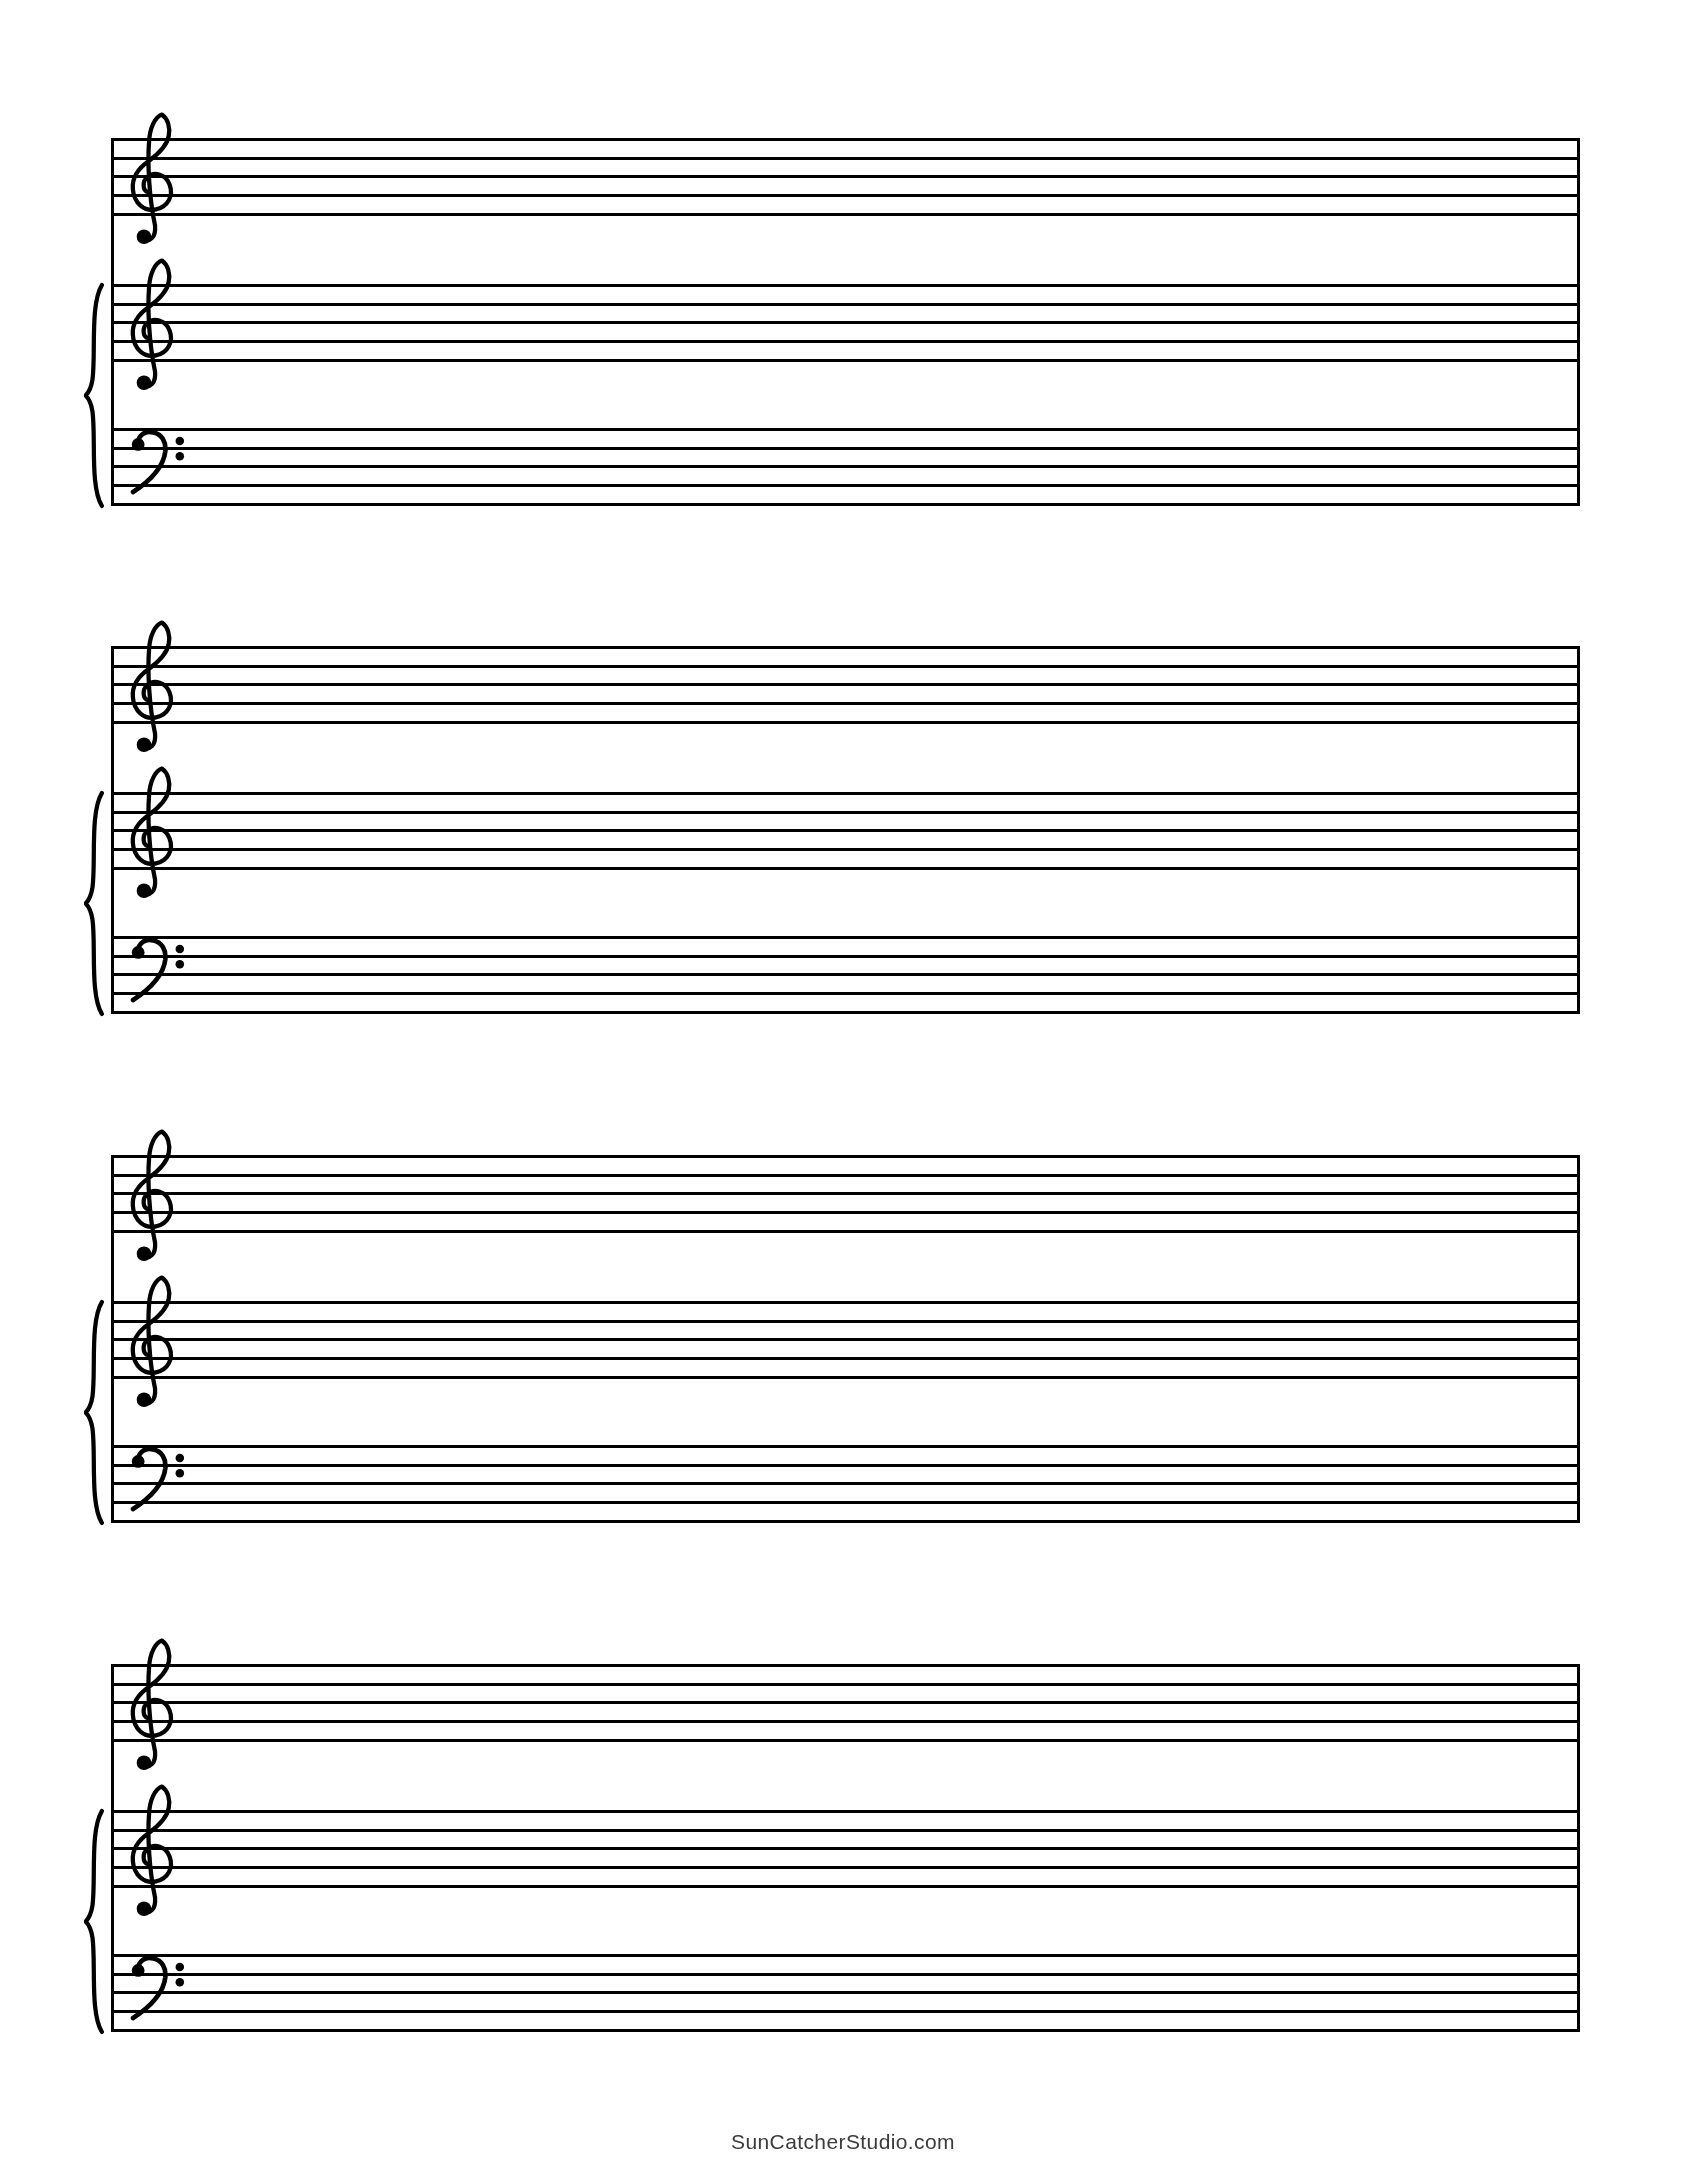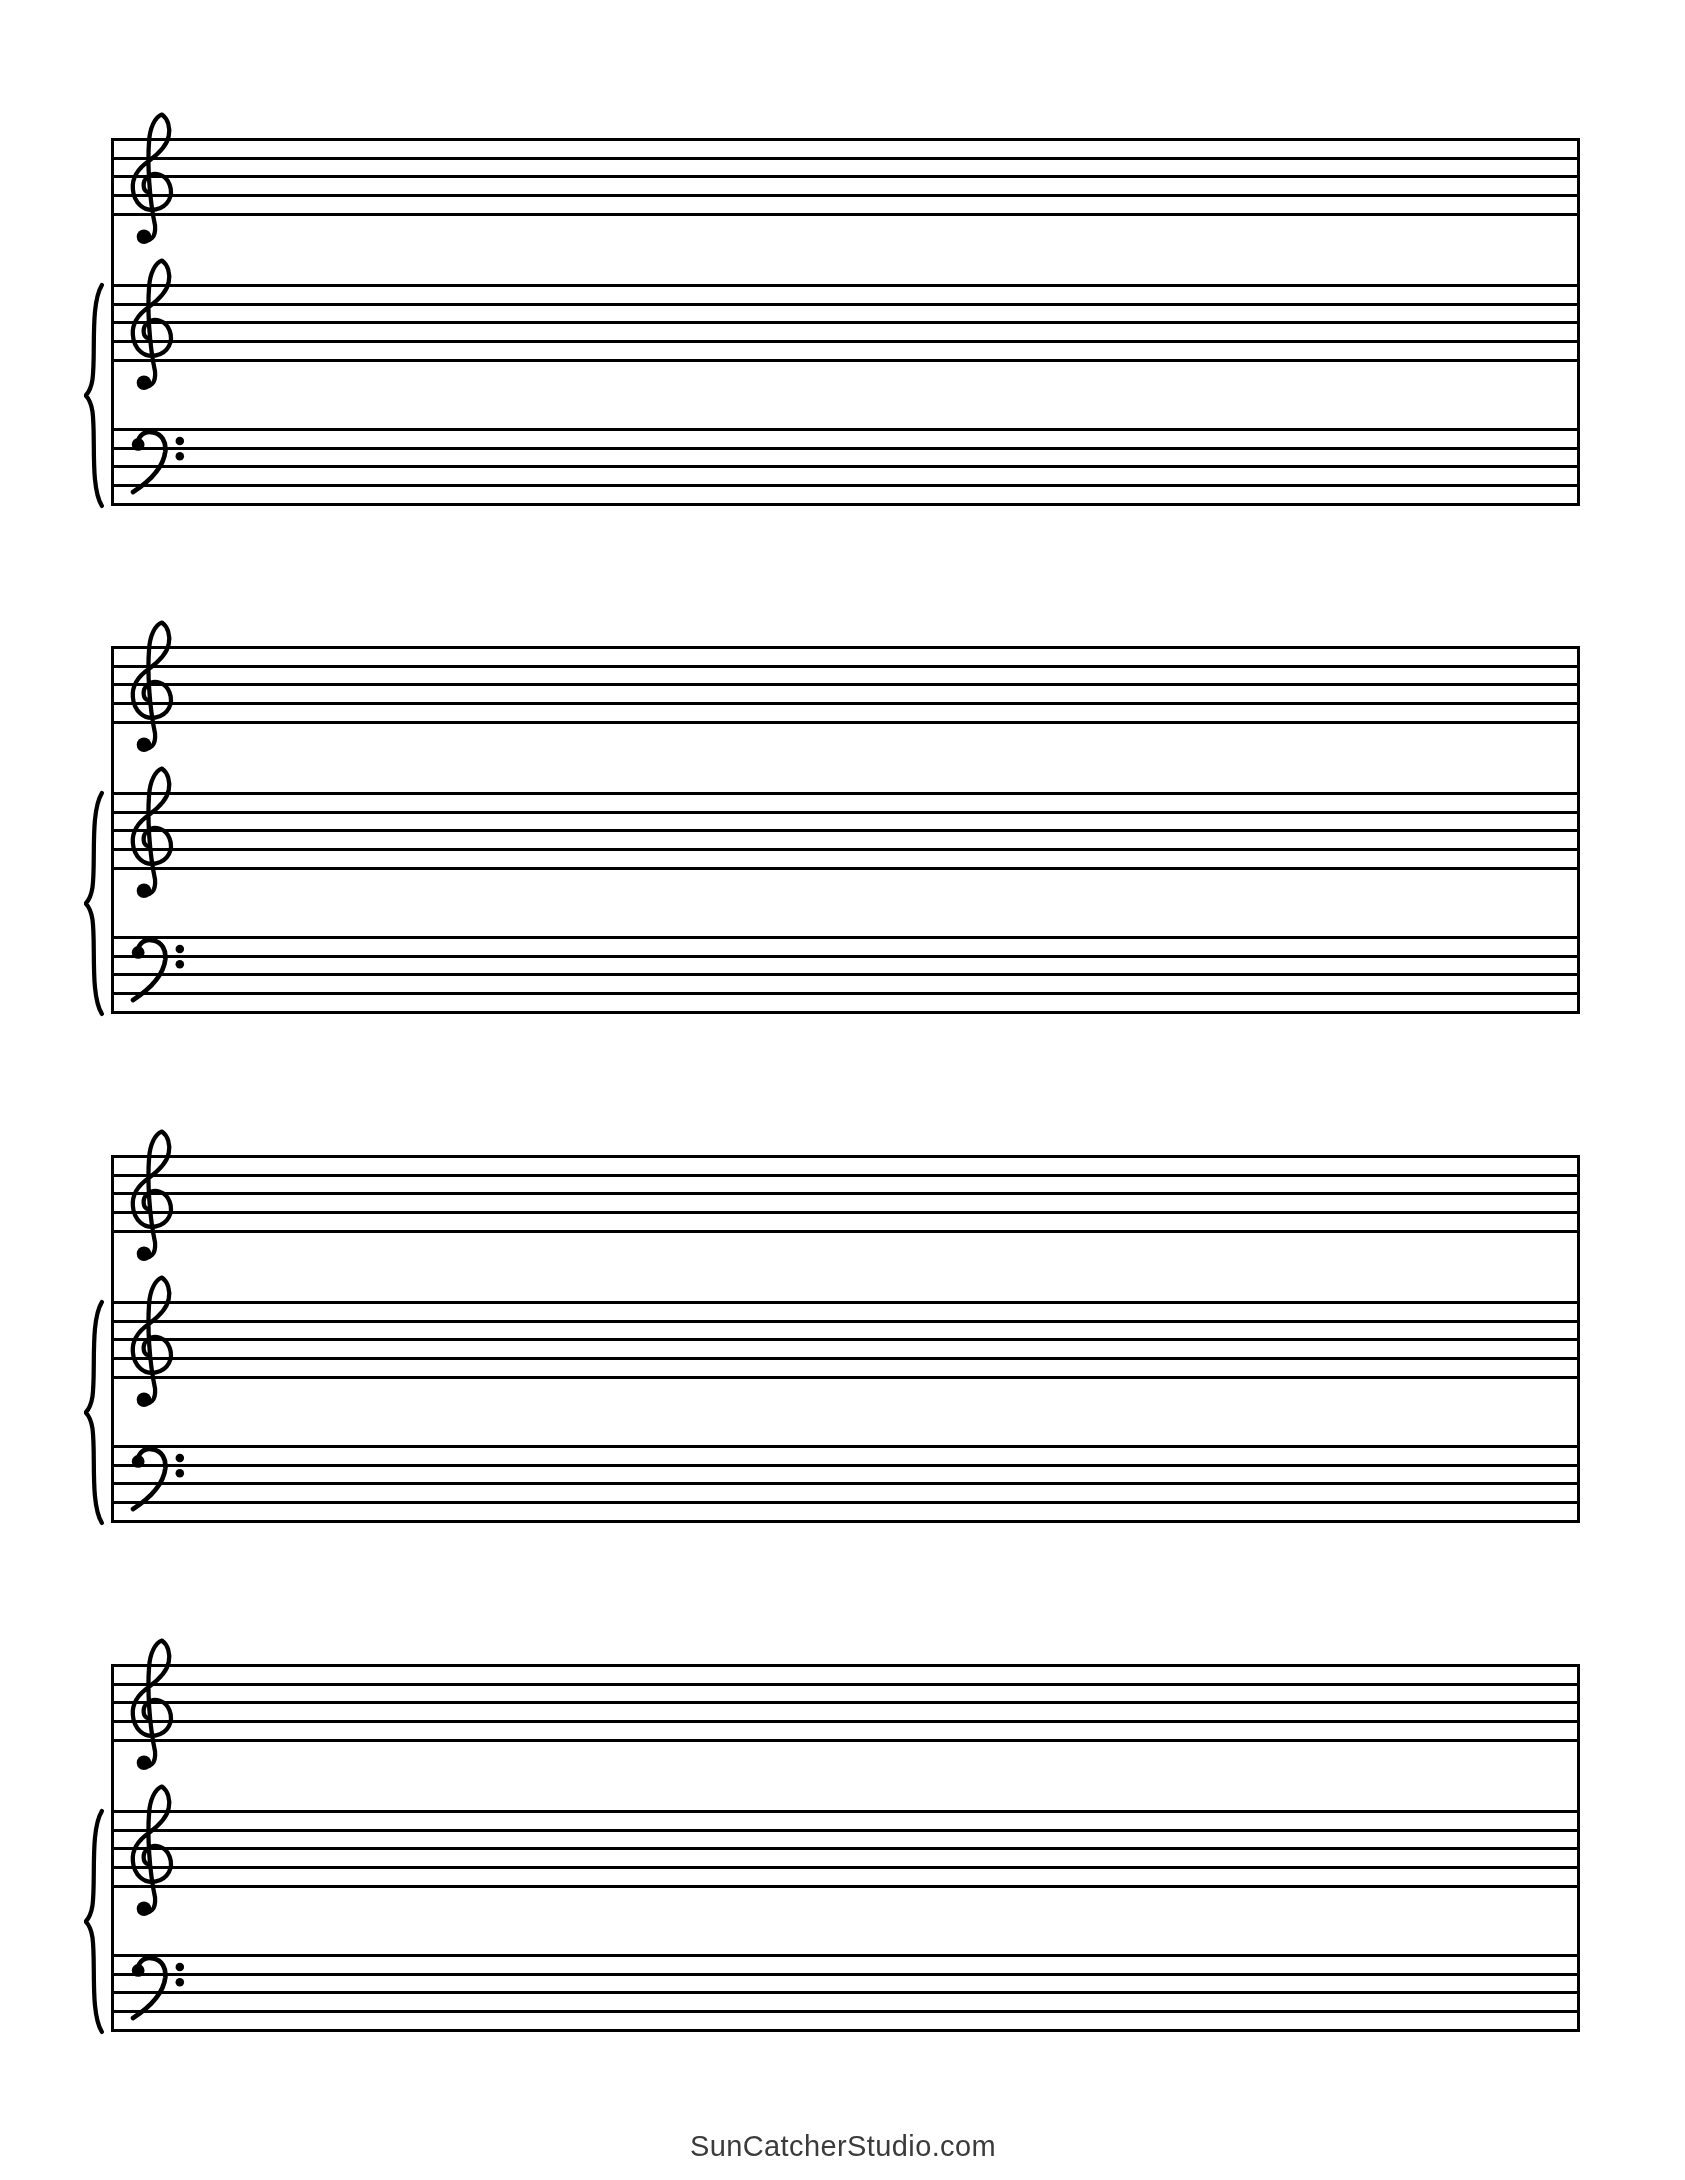--- a/index.html
+++ b/index.html
@@ -11,21 +11,21 @@
     font-family:"Liberation Sans", sans-serif;
   }
   .system{position:absolute;left:0;width:100%;height:375px;}
   .staff{position:absolute;height:78px;}
   .staff-line{position:absolute;left:0;width:100%;background:#000;}
   .barline{position:absolute;background:#000;}
   .clef-svg,.brace-svg{position:absolute;display:block;}
   .footer{
     position:absolute;left:0;width:100%;
     text-align:center;
-    font-size:29px;
+    font-size:21px;
     letter-spacing:0.4px;
     color:#3b3b3b;
   }
 </style>
 </head>
 <body>
 
 <div class="page" id="page" style="background: rgb(255, 255, 255);">
   <div id="systems-container">
       <div class="system" style="top: 138px;">

